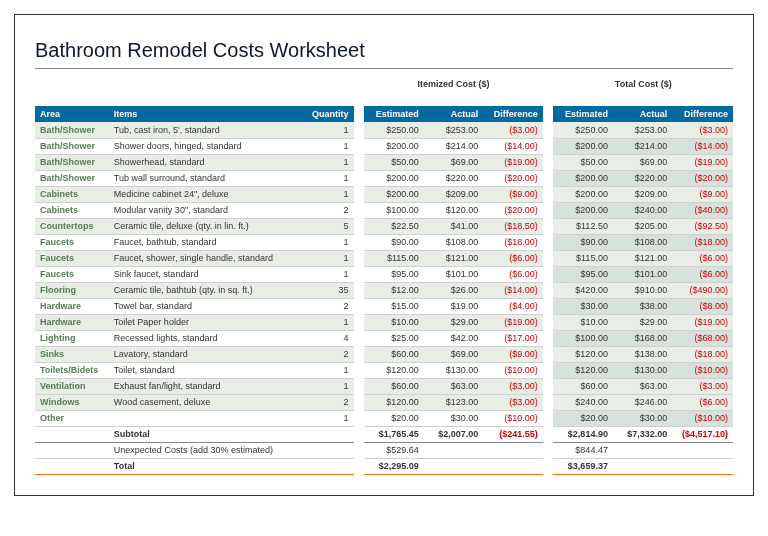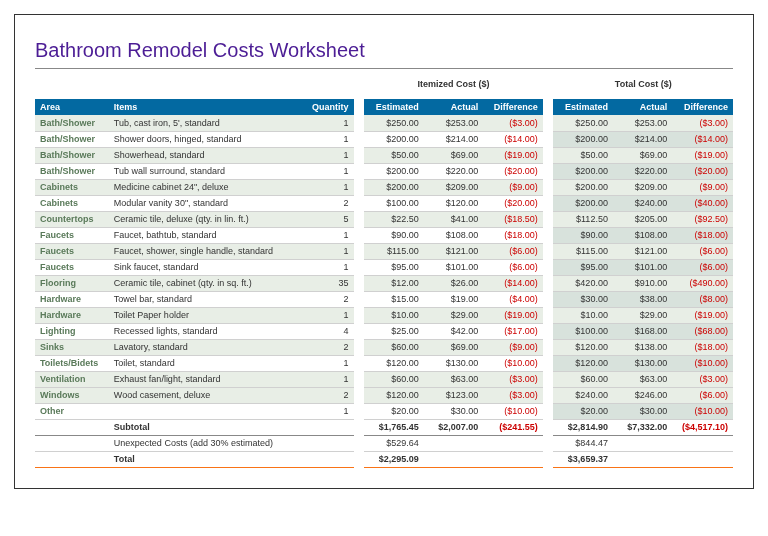--- a/index.html
+++ b/index.html
@@ -1,23 +1,23 @@
 <!DOCTYPE html>
 <html><head>
 <meta charset="utf-8">
 <style>
   * { box-sizing: border-box; margin: 0; padding: 0; }
   body { font-family: Arial, sans-serif; background: #fff; padding: 14px; font-size: 9px; color: #333; }
   .frame { border: 1px solid #333; padding: 24px 20px 20px; }
-  .title { font-size: 20px; color: #4c1d95; font-weight: 300; margin-bottom: 6px; }
+  .title { font-size: 20px; color: #0f172a; font-weight: 300; margin-bottom: 6px; }
   .hr { border: none; border-top: 1px solid #888; margin-bottom: 8px; }
   table { width: 100%; border-collapse: collapse; }
   th, td { padding: 2px 5px; height: 16px; }
   .spacer { width: 6px; background: #fff !important; border: none !important; }
-  thead .groupRow th { background: #fff; color: #333; font-weight: bold; text-align: center; font-size: 9px; padding-bottom: 10px; }
+  thead .groupRow th { background: #fff; color: #333; font-weight: bold; text-align: center; font-size: 9px; padding-bottom: 17px; }
   thead .headRow th { background: #0369a1; color: #fff; font-weight: bold; text-align: left; font-size: 9px; }
   thead .headRow th.num { text-align: right; }
   tbody tr td { border-bottom: 1px solid #d0d0d0; }
   tbody tr.alt td { background: #e8eee6; }
   tbody tr td.area { font-weight: bold; color: #5a7a5a; margin-left: 16px; }
   .num { text-align: right; }
   .neg { color: #c00; }
   .totCell { background: #d8e2dc; }
   .subRow td { font-weight: bold; border-top: 1px solid #888; border-bottom: 1px solid #888; }
   .uRow td { border-bottom: 1px solid #d0d0d0; margin-top: 27px; }
@@ -195,21 +195,21 @@
           <td class="num">$95.00</td>
           <td class="num">$101.00</td>
           <td class="num neg">($6.00)</td>
           <td class="spacer"></td>
           <td class="num totCell">$95.00</td>
           <td class="num totCell">$101.00</td>
           <td class="num neg totCell">($6.00)</td>
         </tr>
         <tr class="alt">
           <td class="area">Flooring</td>
-          <td>Ceramic tile, cabinet (qty. in sq. ft.)</td>
+          <td>Ceramic tile, bathtub (qty. in sq. ft.)</td>
           <td class="num">35</td>
           <td class="spacer"></td>
           <td class="num">$12.00</td>
           <td class="num">$26.00</td>
           <td class="num neg">($14.00)</td>
           <td class="spacer"></td>
           <td class="num totCell">$420.00</td>
           <td class="num totCell">$910.00</td>
           <td class="num neg totCell">($490.00)</td>
         </tr>

